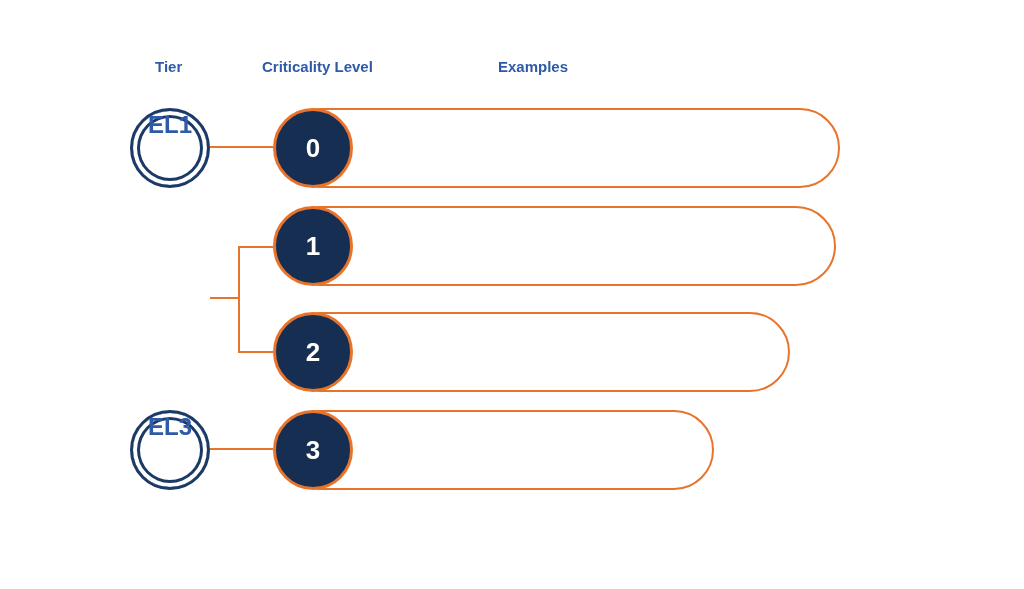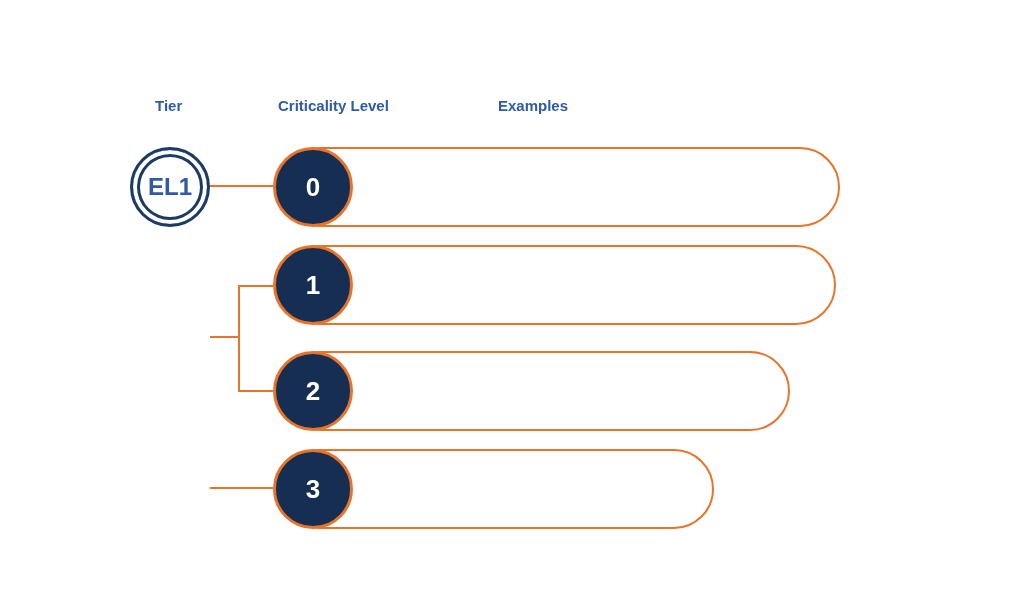--- a/index.html
+++ b/index.html
@@ -15,45 +15,44 @@
     width: 1024px;
     height: 589px;
     background: var(--bg);
     font-family: Arial, Helvetica, sans-serif;
     overflow: hidden;
   }
   .canvas {
     position: relative;
     width: 1024px;
     height: 494px;
-    margin-top: 39px;
   }
   
   .col-header {
     position: absolute;
     top: 58px;
     color: var(--blue-text);
     font-size: 15px;
     font-weight: 600;
   }
   .hdr-tier { left: 155px; }
-  .hdr-crit { left: 278px; text-align: center; }
+  .hdr-crit { left: 262px; text-align: center; }
   .hdr-examples { left: 498px; }
 
   
   .tier-circle {
     position: absolute;
     width: 80px;
     height: 80px;
     border-radius: 50%;
     background: #ffffff;
     border: 3px solid var(--navy);
     box-shadow: inset 0 0 0 4px #ffffff, inset 0 0 0 7px var(--navy);
     display: flex;
-    align-items: center;
+    align-items: flex-start;
     justify-content: center;
     color: var(--blue-text);
     font-weight: 700;
     font-size: 24px;
     box-sizing: border-box;
   }
   .tier-el1 { left: 130px; top: 108px; }
   .tier-el2 { left: 130px; top: 259px; }
   .tier-el3 { left: 130px; top: 410px; }
 
@@ -113,20 +112,23 @@
 
 <div class="canvas">
 
   <div class="col-header hdr-tier">Tier</div>
   <div class="col-header hdr-crit">Criticality Level</div>
   <div class="col-header hdr-examples">Examples</div>
 
   <div class="tier-circle tier-el1">
     <span>EL1</span>
   </div>
+  <div class="tier-circle tier-el3">
+    <span>EL3</span>
+  </div>
 
   <div class="connector conn-el1"></div>
   <div class="connector conn-el3"></div>
   <div class="connector conn-el2-out"></div>
   <div class="connector conn-el2-vert"></div>
   <div class="connector conn-el2-top"></div>
   <div class="connector conn-el2-bot"></div>
 
   <div class="example-pill pill-0">
     <span></span>

